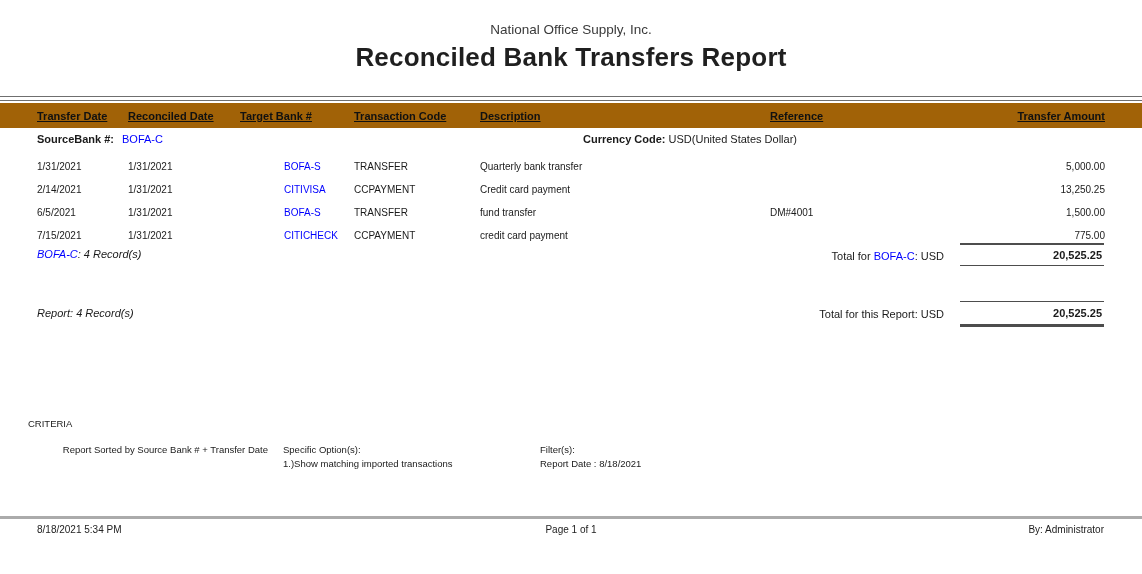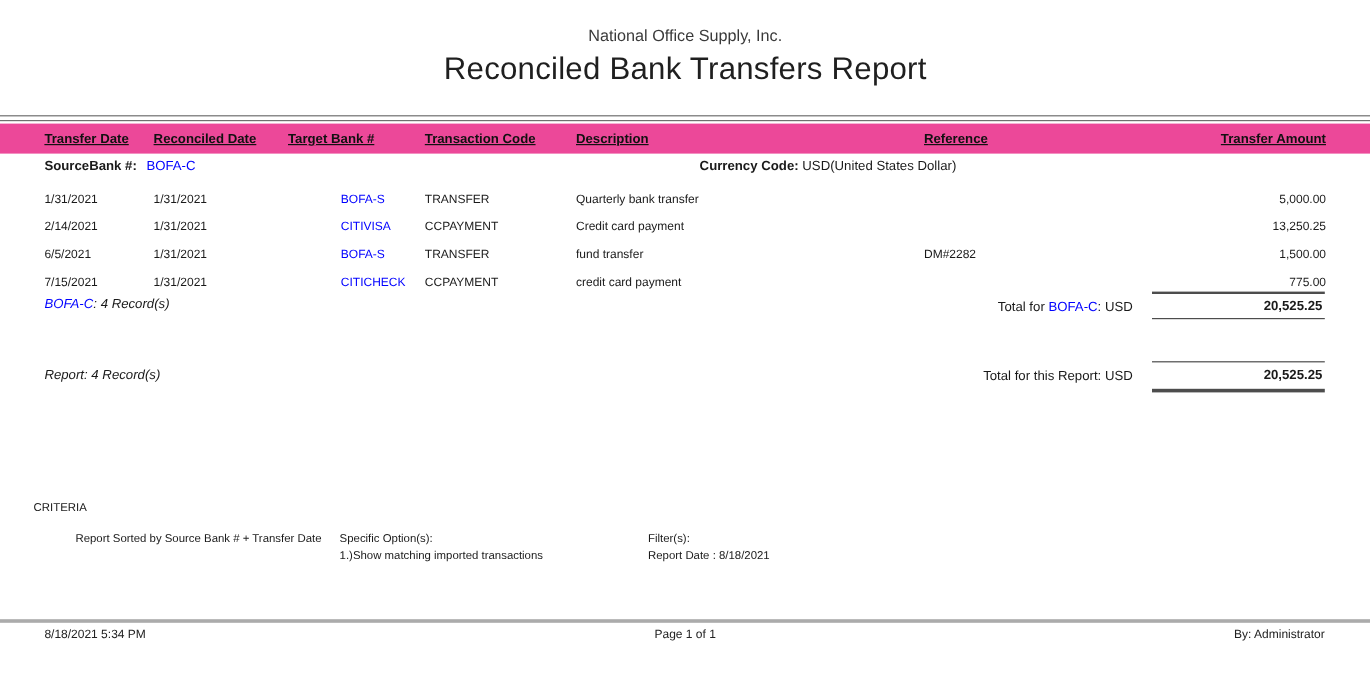--- a/index.html
+++ b/index.html
@@ -4,30 +4,30 @@
 <style>
   * { margin:0; padding:0; box-sizing:border-box; }
   html,body { background:#fff; }
   .page {
     position:relative; width:1142px; height:574px; background:#ffffff;
     font-family:"Liberation Sans","DejaVu Sans",sans-serif; color:#1a1a1a; overflow:hidden;
   }
   .company { position:absolute; top:22px; left:0; width:100%; text-align:center;
     font-size:13.5px; color:#3a3a3a; }
   .title { position:absolute; top:42px; left:0; width:100%; text-align:center;
-    font-size:26px; font-weight:400; color:#1f1f1f; letter-spacing:0.2px; }
+    font-size:26px; font-weight:700; color:#1f1f1f; letter-spacing:0.2px; }
 
   .rule-double { position:absolute; top:96px; left:0; width:1142px; height:5px;
     border-top:1.5px solid #6f6f6f; border-bottom:1.5px solid #6f6f6f; }
 
   .grid7 { display:grid; grid-template-columns:91px 112px 114px 126px 290px 190px 145px;
     padding-left:37px; padding-right:37px; }
 
   .col-band { position:absolute; top:103px; left:0; width:1142px; height:25px;
-    background:#ec4899; align-items:center; }
+    background:#a16207; align-items:center; }
   .col-band .hdr { font-size:11px; font-weight:bold; text-decoration:underline; color:#111; }
   .hdr.num { text-align:right; }
 
   .group-header { position:absolute; top:133px; left:0; width:1142px; height:18px; font-size:11px;padding-left:13px; }
   .src-label { position:absolute; left:37px; font-weight:bold; }
   .src-value { position:absolute; left:122px; color:#0000ff; }
   .currency { position:absolute; left:583px; }
   .currency b { font-weight:bold; }
 
   .rows { position:absolute; top:155px; left:0; width:1142px; }
@@ -107,21 +107,21 @@
       <div>Credit card payment</div>
       <div></div>
       <div class="cell-amt">13,250.25</div>
     </div>
     <div class="row grid7">
       <div>6/5/2021</div>
       <div>1/31/2021</div>
       <div class="cell-bank">BOFA-S</div>
       <div>TRANSFER</div>
       <div>fund transfer</div>
-      <div>DM#2282</div>
+      <div>DM#4001</div>
       <div class="cell-amt">1,500.00</div>
     </div>
     <div class="row grid7">
       <div>7/15/2021</div>
       <div>1/31/2021</div>
       <div class="cell-bank">CITICHECK</div>
       <div>CCPAYMENT</div>
       <div>credit card payment</div>
       <div></div>
       <div class="cell-amt">775.00</div>

